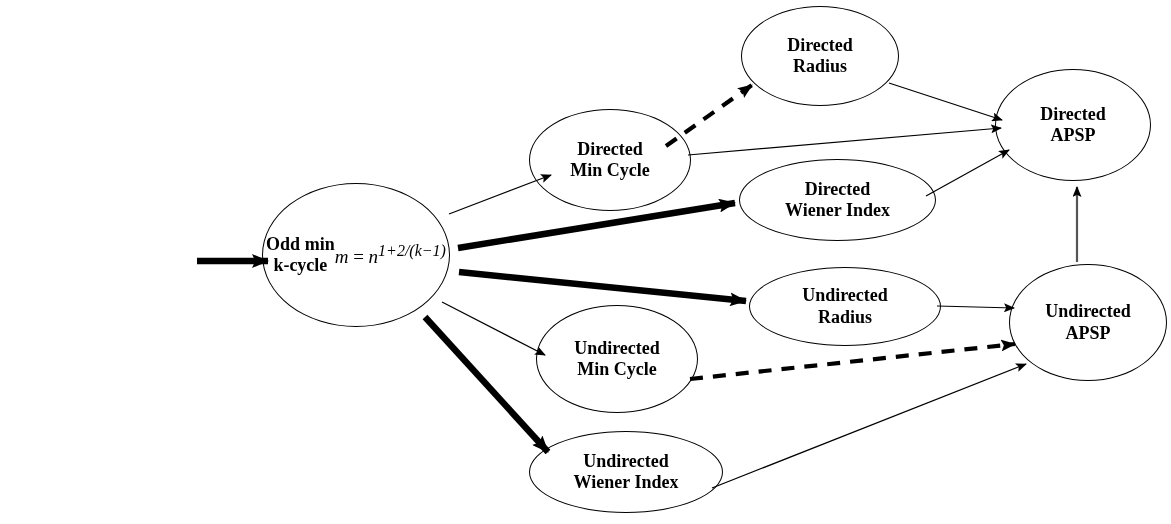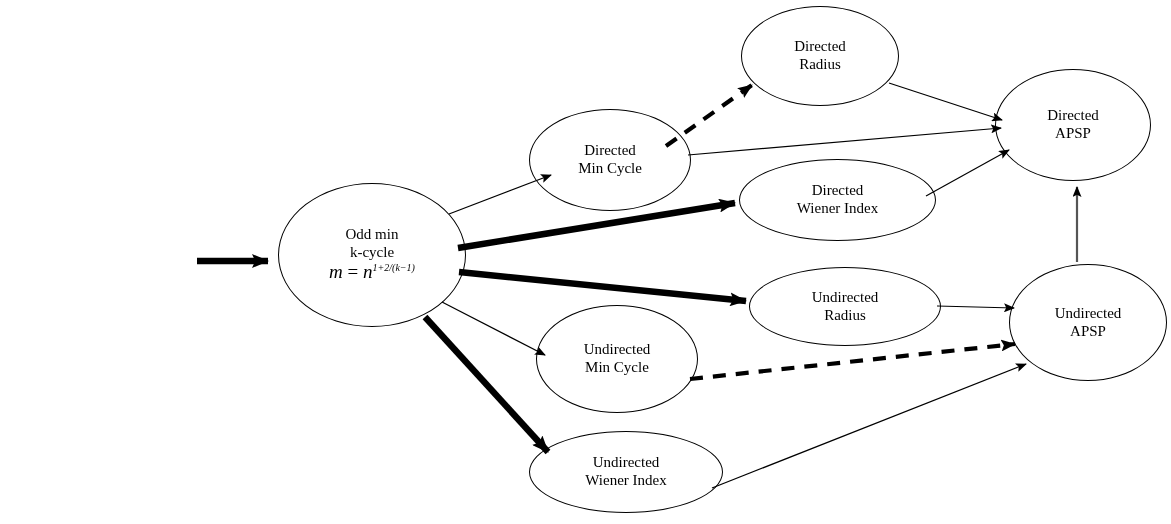--- a/index.html
+++ b/index.html
@@ -32,30 +32,31 @@
     border: 1.1px solid #000000;
     border-radius: 50%;
     background: transparent;
     color: #000000;
     line-height: 1.18;
     z-index: 2;
   }
   .node .label {
     display: block;
     white-space: pre-line;
-    font-size: 15px;
+    font-size: 18px;
+    font-weight: bold;
   }
   .node .formula {
     display: block;
     font-style: italic;
     font-size: 19px;
     white-space: nowrap;
   }
   .node .formula .sup {
-    font-size: 10px;
+    font-size: 16px;
     vertical-align: super;
     font-style: italic;
   }
   .node .formula .up-rm {
     font-style: normal;
   }
 </style>
 </head>
 <body>
 
@@ -97,21 +98,21 @@
     <line x1="690" y1="379" x2="1015" y2="344" stroke="#000000" stroke-width="4.2" stroke-dasharray="13,10" marker-end="url(#ah-dash)"></line>
 
     <line x1="937" y1="306" x2="1014" y2="308" stroke="#000000" stroke-width="1.2" marker-end="url(#ah-thin)"></line>
 
     <line x1="712" y1="488" x2="1026" y2="364" stroke="#000000" stroke-width="1.2" marker-end="url(#ah-thin)"></line>
 
     <line x1="1077" y1="262" x2="1077" y2="187" stroke="#555555" stroke-width="2.2" marker-end="url(#ah-thin)"></line>
   </svg>
 
 
-  <div class="node" style="left:278px; top:183px; width:188px; height:144px; flex-direction:column;">
+  <div class="node" style="left:262px; top:183px; width:188px; height:144px; flex-direction:row;">
     <span class="label">Odd min
 k-cycle</span>
     <span class="formula"><span>m</span><span class="up-rm"> = </span><span>n</span><span class="sup">1+2/(k−1)</span></span>
   </div>
 
   <div class="node" style="left:741px; top:6px; width:158px; height:100px;">
     <span class="label">Directed
 Radius</span>
   </div>
 

